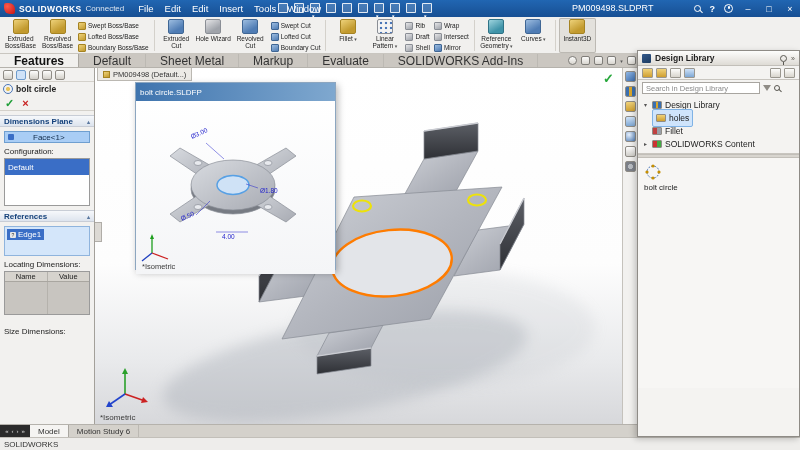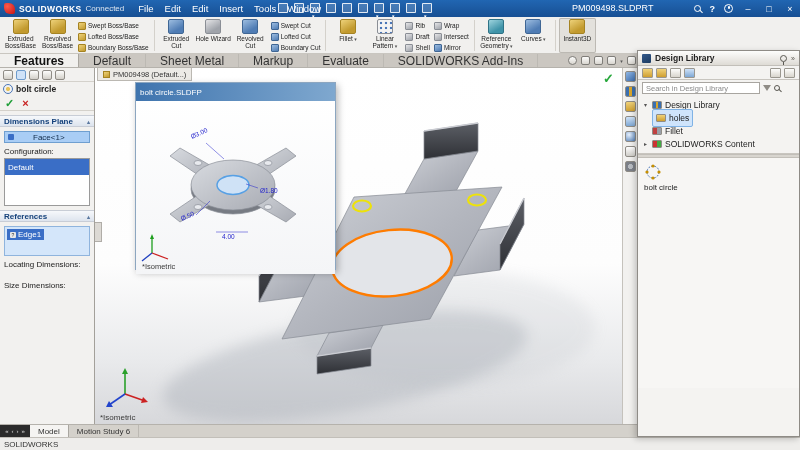--- a/index.html
+++ b/index.html
@@ -373,20 +373,27 @@
       <span>References</span>
       <span class="chev">▴</span>
     </div>
     <div class="refbox">
       <span class="refchip">
         <span class="qico">?</span>
         <span>Edge1</span>
       </span>
     </div>
     <div class="pmlabel">Locating Dimensions:</div>
+    <div class="pmtable">
+      <div class="pmthead">
+        <span>Name</span>
+        <span>Value</span>
+      </div>
+      <div class="pmtbody"></div>
+    </div>
     <div class="pmlabel" style="margin-top:12px">Size Dimensions:</div>
   </div>
 
   <div id="viewport">
     <div class="vptab">
       <span class="part-ico"></span>
       <span>PM009498 (Default...)</span>
     </div>
     <span class="vcheck">✓</span>
     <div class="vflytab"></div>

